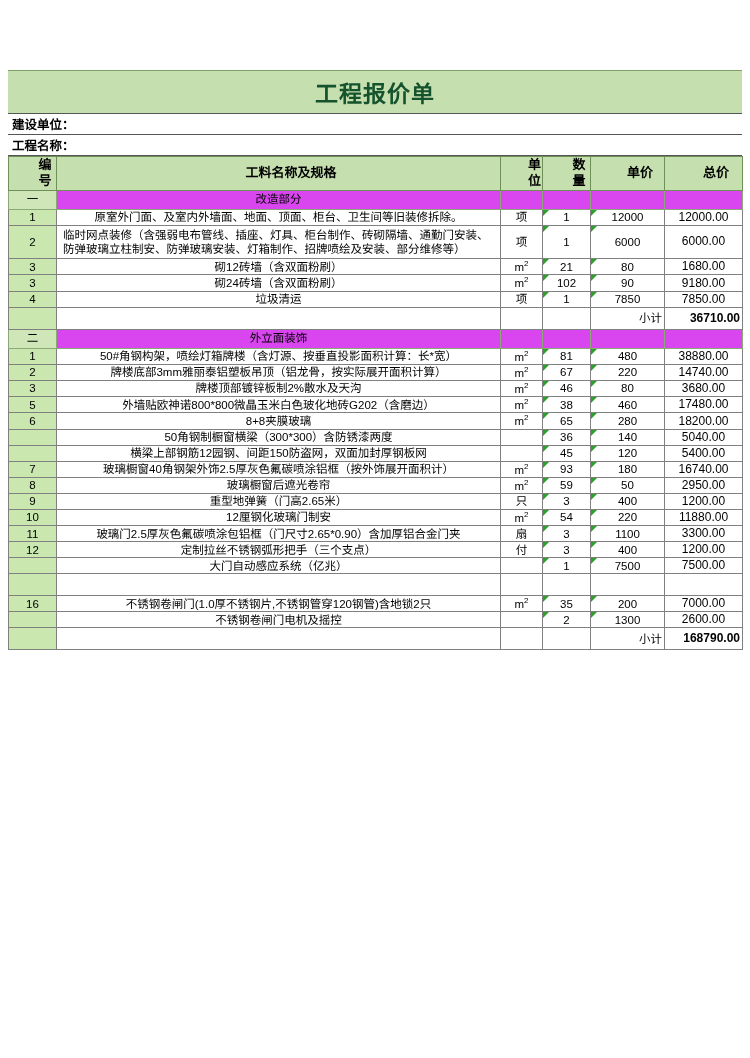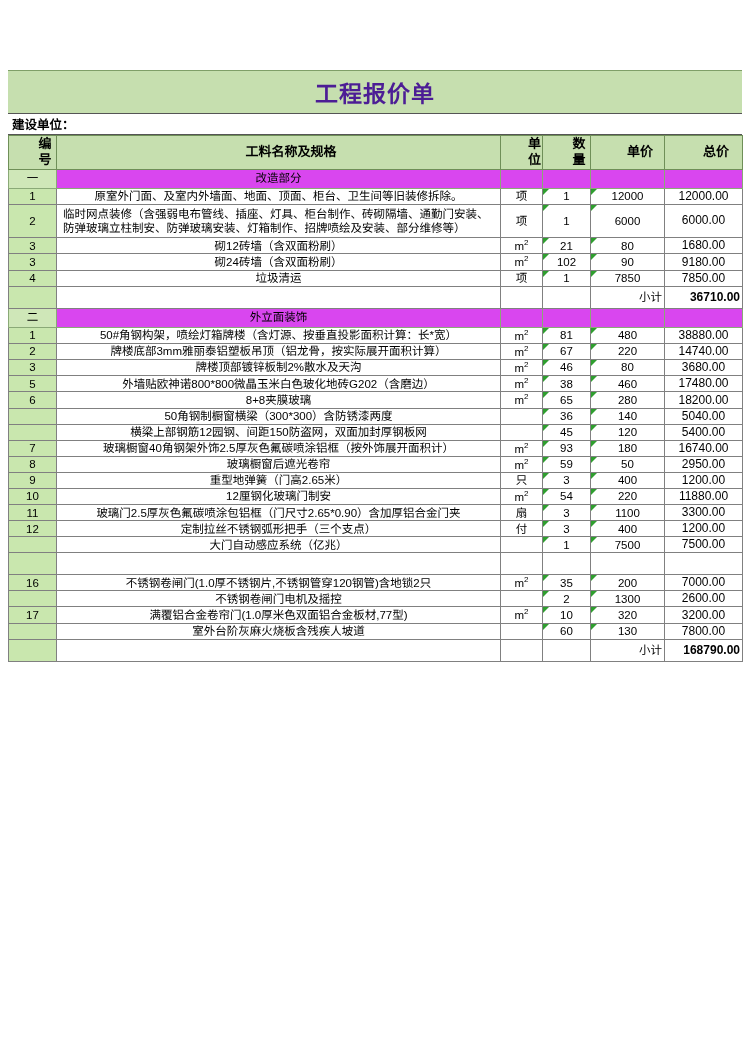--- a/index.html
+++ b/index.html
@@ -31,21 +31,21 @@
     border-bottom: 1px solid #555555;
     display: flex;
     align-items: center;
     justify-content: center;
     margin: 0 8px 0 8px;
   }
   .title-band .title-text {
     font-size: 23px;
     font-weight: bold;
     letter-spacing: 1px;
-    color: #4c1d95;
+    color: #14532d;
   }
 
   
   .info-row {
     height: 21px;
     display: flex;
     align-items: flex-start;
     border-bottom: 1px solid #555555;
     margin: 0 8px;
     box-sizing: border-box;
@@ -186,20 +186,24 @@
 <div class="sheet">
   <div class="top-pad"></div>
 
   <div class="title-band">
     <span class="title-text">工程报价单</span>
   </div>
 
   <div id="info-rows">
       <div class="info-row">
         <span class="info-label">建设单位：</span>
+        <span class="info-value"></span>
+      </div>
+      <div class="info-row">
+        <span class="info-label">工程名称：</span>
         <span class="info-value"></span>
       </div>
     </div>
 
   <table class="quote">
     <colgroup>
       <col class="c-no">
         <col class="c-name">
         <col class="c-unit">
       <col class="c-qty">
@@ -410,36 +414,20 @@
           <td class="total-cell">7000.00</td>
         </tr>
         <tr class="">
           <td class="no-cell"></td>
           <td class="name-cell">不锈钢卷闸门电机及摇控</td>
           <td class="unit-cell"></td>
           <td class="qty-cell"><span class="err-flag"></span>2</td>
           <td class="price-cell"><span class="err-flag"></span>1300</td>
           <td class="total-cell">2600.00</td>
         </tr>
-        <tr class="">
-          <td class="no-cell">17</td>
-          <td class="name-cell">满覆铝合金卷帘门(1.0厚米色双面铝合金板材,77型)</td>
-          <td class="unit-cell">m<span class="sup">2</span></td>
-          <td class="qty-cell"><span class="err-flag"></span>10</td>
-          <td class="price-cell"><span class="err-flag"></span>320</td>
-          <td class="total-cell">3200.00</td>
-        </tr>
-        <tr class="">
-          <td class="no-cell"></td>
-          <td class="name-cell">室外台阶灰麻火烧板含残疾人坡道</td>
-          <td class="unit-cell"></td>
-          <td class="qty-cell"><span class="err-flag"></span>60</td>
-          <td class="price-cell"><span class="err-flag"></span>130</td>
-          <td class="total-cell">7800.00</td>
-        </tr>
         <tr class="subtotal">
           <td class="no-cell"></td>
           <td class="blank name-cell"></td>
           <td class="blank unit-cell"></td>
           <td class="blank qty-cell"></td>
           <td class="sub-label price-cell">小计</td>
           <td class="sub-value total-cell">168790.00</td>
         </tr>
       </tbody>
   </table>

